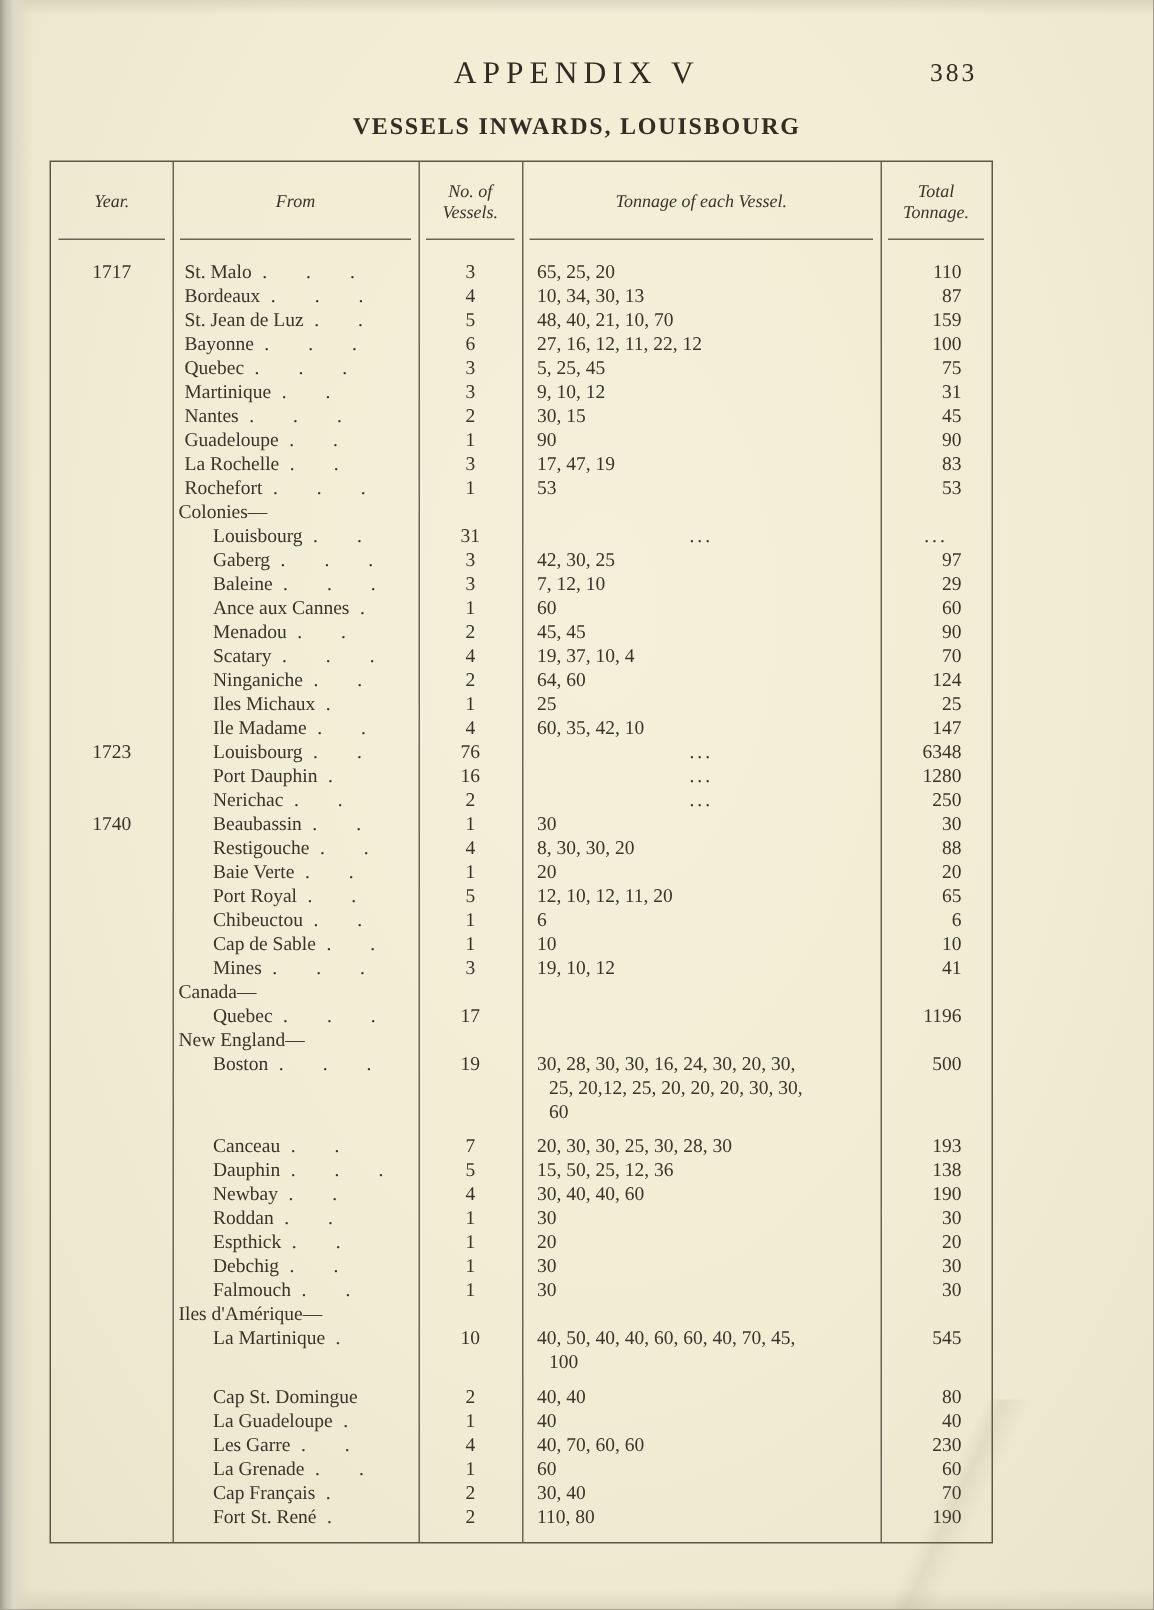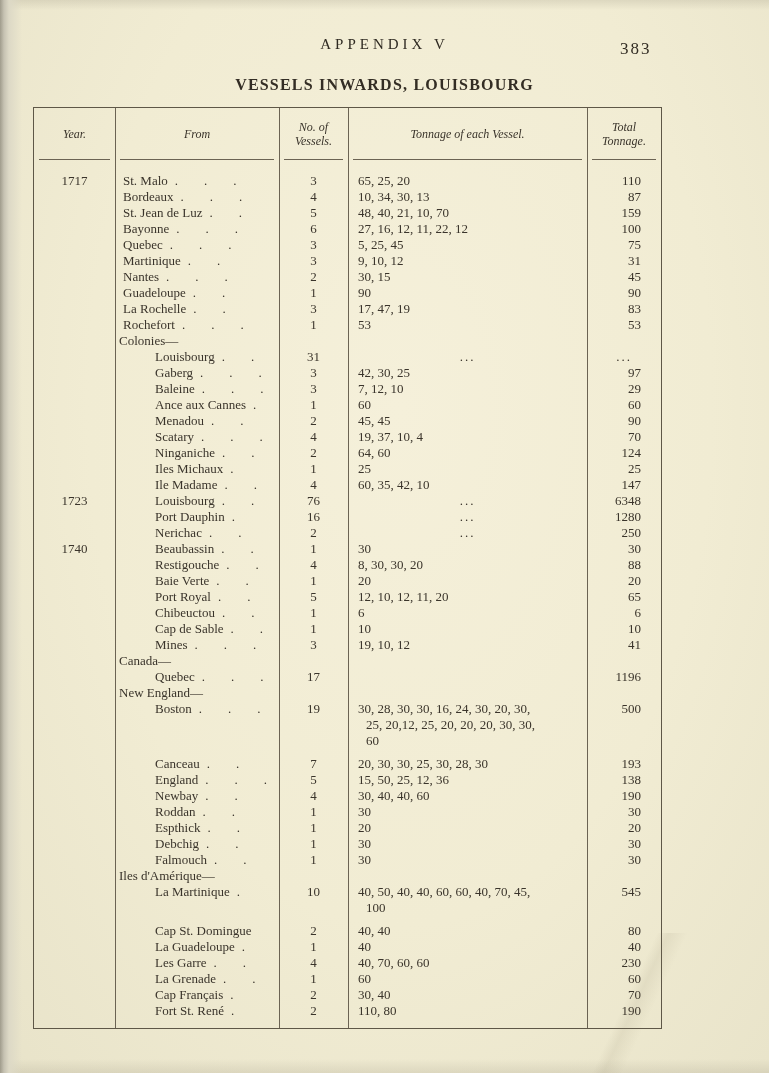--- a/index.html
+++ b/index.html
@@ -16,21 +16,21 @@
       linear-gradient(0deg, rgba(150,144,124,0.20) 0px, rgba(241,236,211,0) 14px),
       radial-gradient(ellipse at 52% 38%, #f5f0da 0%, #f1ecd3 55%, #e8e3c9 100%);
   }
   .sheet::after{ 
     content:"";position:absolute;right:0;bottom:0;width:320px;height:140px;
     background:linear-gradient(115deg, transparent 54%, rgba(125,115,88,0.10) 57%, transparent 62%);
     pointer-events:none;
   }
   .title{
     position:absolute;top:36px;left:0;right:0;
-    text-align:center;font-size:15px;letter-spacing:4px;color:#2f2a22;
+    text-align:center;font-size:21px;letter-spacing:4px;color:#2f2a22;
   }
   .folio{
     position:absolute;top:39px;left:620px;
     font-size:17px;letter-spacing:2px;color:#332d24;
   }
   .subtitle{
     position:absolute;top:76px;left:0;right:0;
     text-align:center;font-size:16px;font-weight:bold;letter-spacing:1.2px;color:#332d24;
   }
   .tbl{
@@ -52,21 +52,21 @@
     content:"";position:absolute;left:5px;right:5px;bottom:0;
     border-bottom:1px solid #6b6353;
   }
   .tbody{padding-top:13px;}
   .row{display:grid;grid-template-columns:81px 164px 69px 239px 74px;}
   .row.gap{margin-top:7px;}
   .c{min-height:16px;}
   .year{text-align:center;}
   .from{padding-left:8px;white-space:nowrap;overflow:hidden;}
   .from.lv0{padding-left:4px;}
-  .from.lv2{padding-left:40px;}
+  .from.lv2{padding-left:27px;}
   .ldr{margin-left:7px;}
   .num{text-align:center;}
   .ton{padding-left:18px;text-indent:-8px;white-space:pre-line;}
   .ton.dots{padding-left:0;text-indent:0;text-align:center;letter-spacing:2px;}
   .tot{text-align:right;padding-right:20px;}
   .tot.dots{padding-right:0;text-align:center;letter-spacing:2px;}
 </style>
 </head>
 <body>
 
@@ -370,21 +370,21 @@
         <div class="row gap">
           <div class="c year"></div>
           <div class="c from lv2"><span class="nm">Canceau</span><span class="ldr">.  .</span></div>
           <div class="c num">7</div>
           <div class="c ton">20, 30, 30, 25, 30, 28, 30</div>
           <div class="c tot">193</div>
         </div>
 
         <div class="row">
           <div class="c year"></div>
-          <div class="c from lv2"><span class="nm">England</span><span class="ldr">.  .  .</span></div>
+          <div class="c from lv2"><span class="nm">Dauphin</span><span class="ldr">.  .  .</span></div>
           <div class="c num">5</div>
           <div class="c ton">15, 50, 25, 12, 36</div>
           <div class="c tot">138</div>
         </div>
 
         <div class="row">
           <div class="c year"></div>
           <div class="c from lv2"><span class="nm">Newbay</span><span class="ldr">.  .</span></div>
           <div class="c num">4</div>
           <div class="c ton">30, 40, 40, 60</div>

